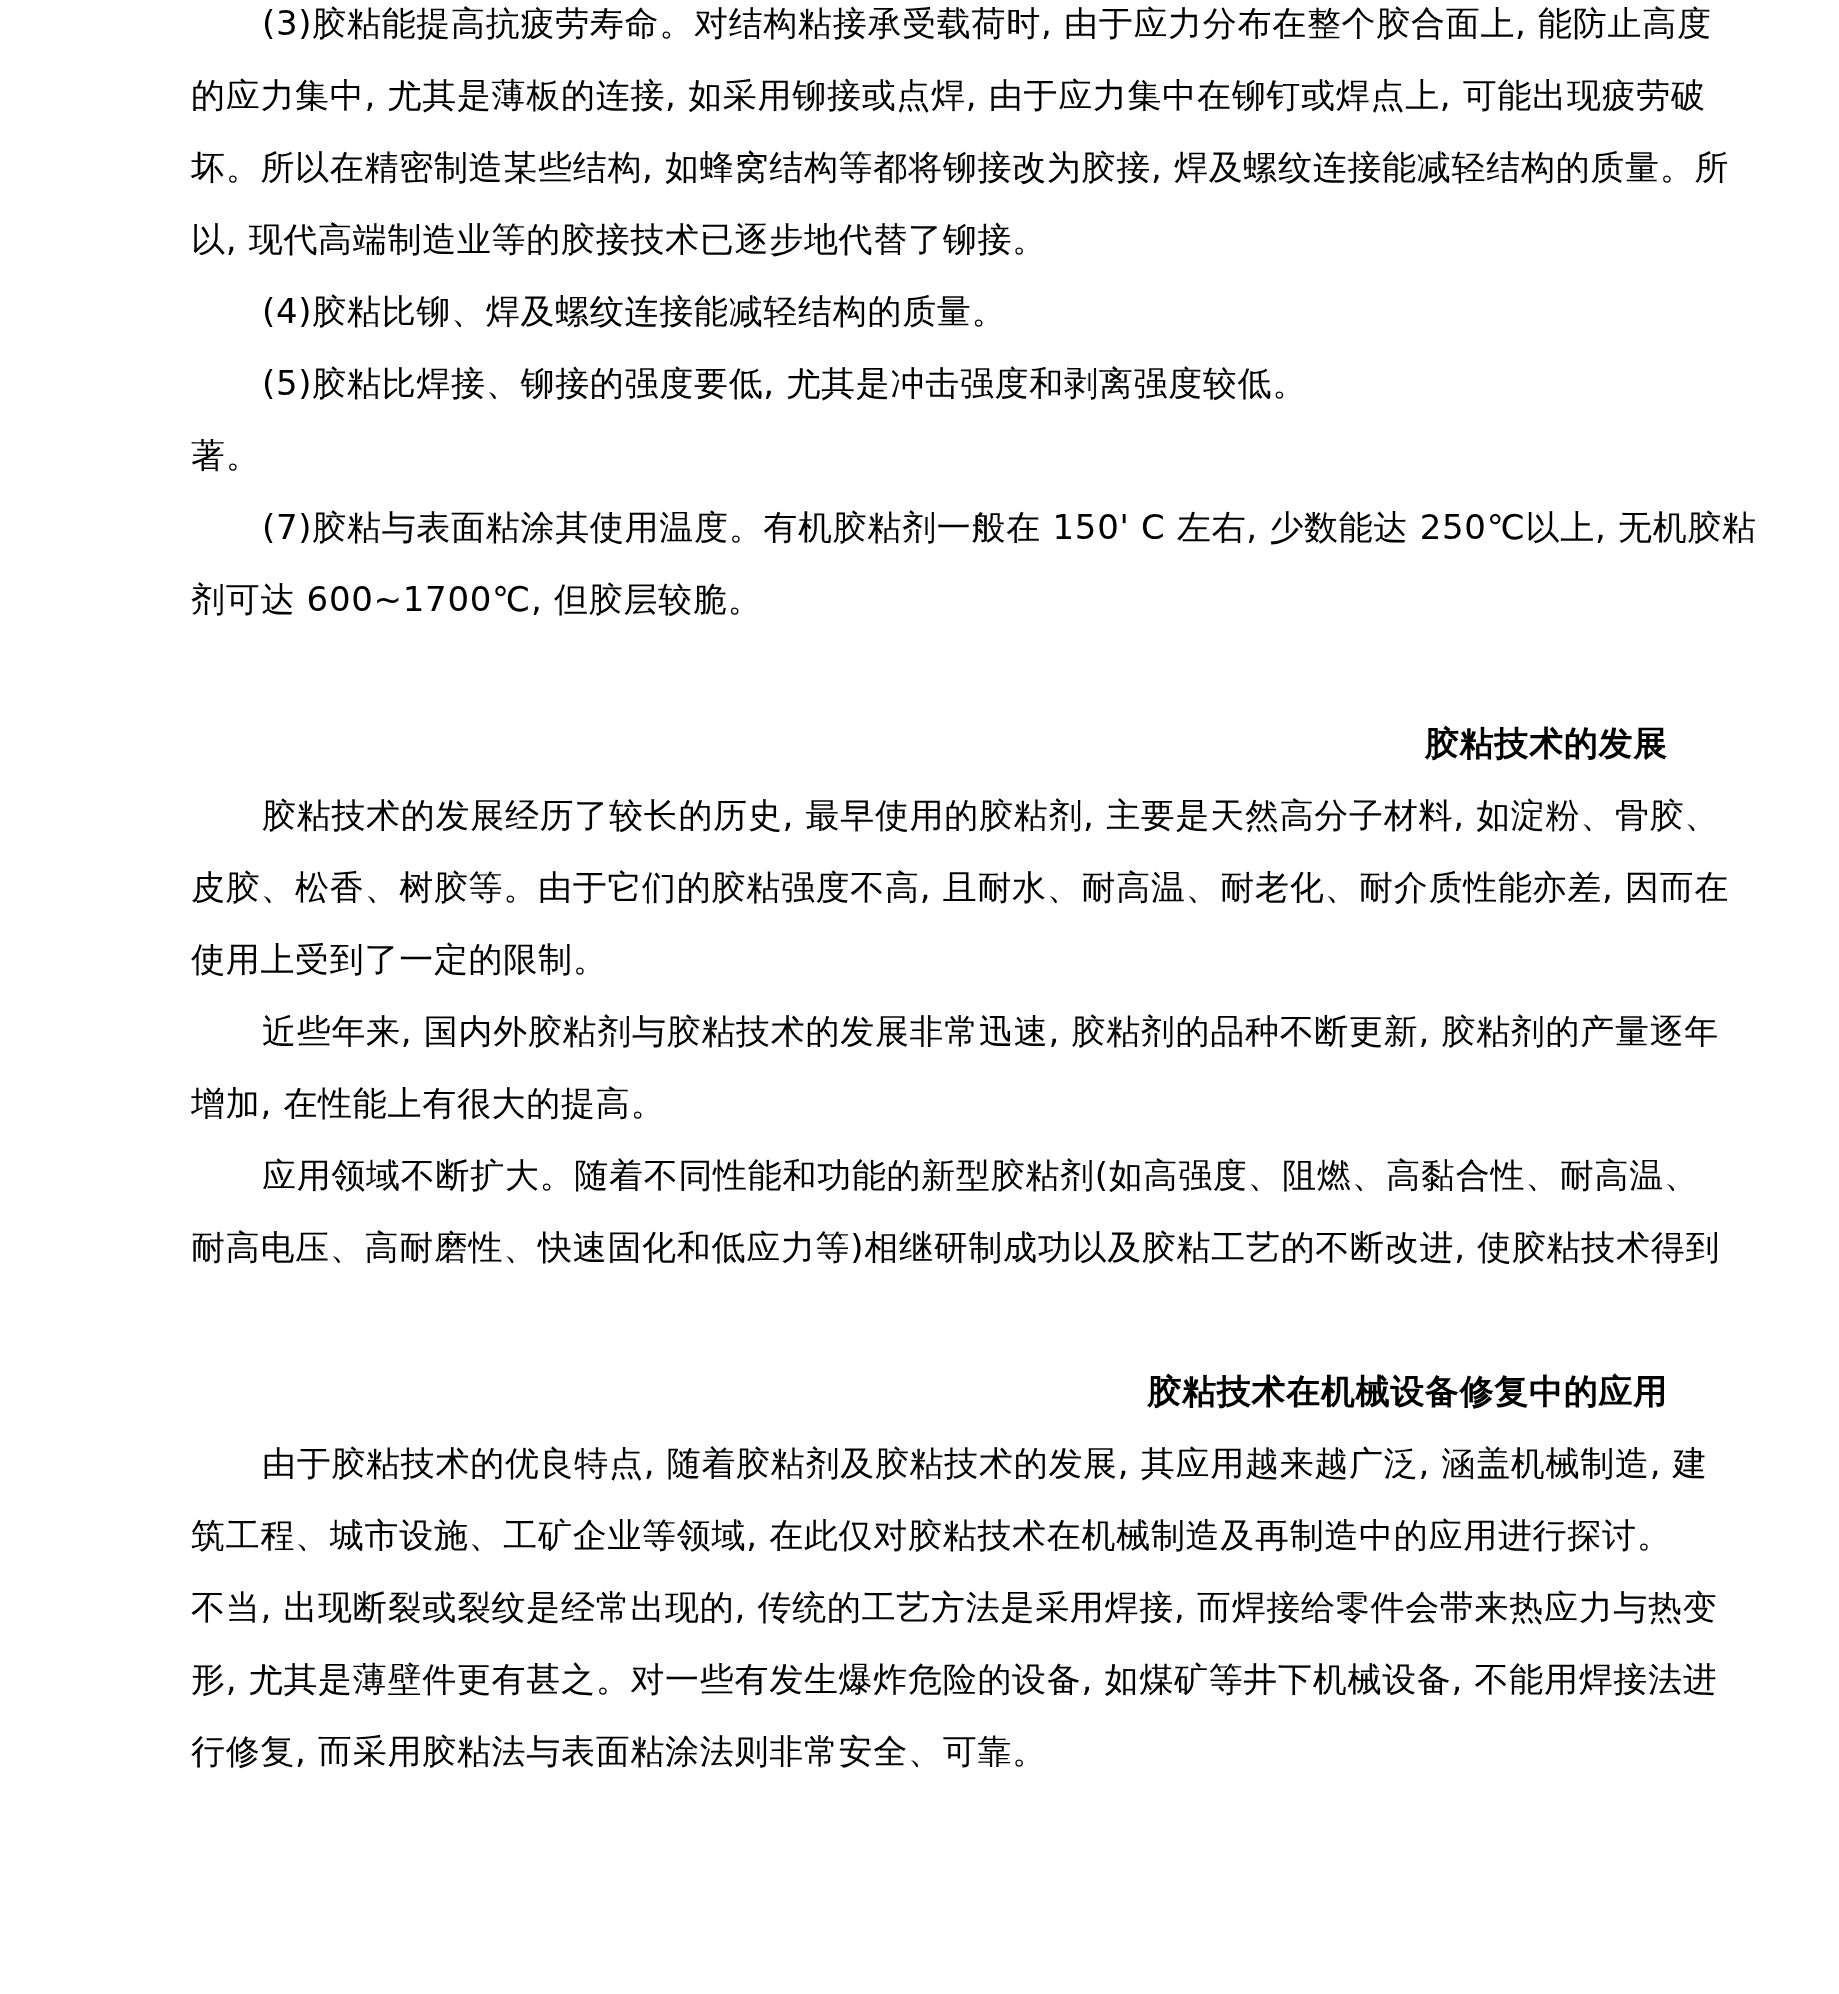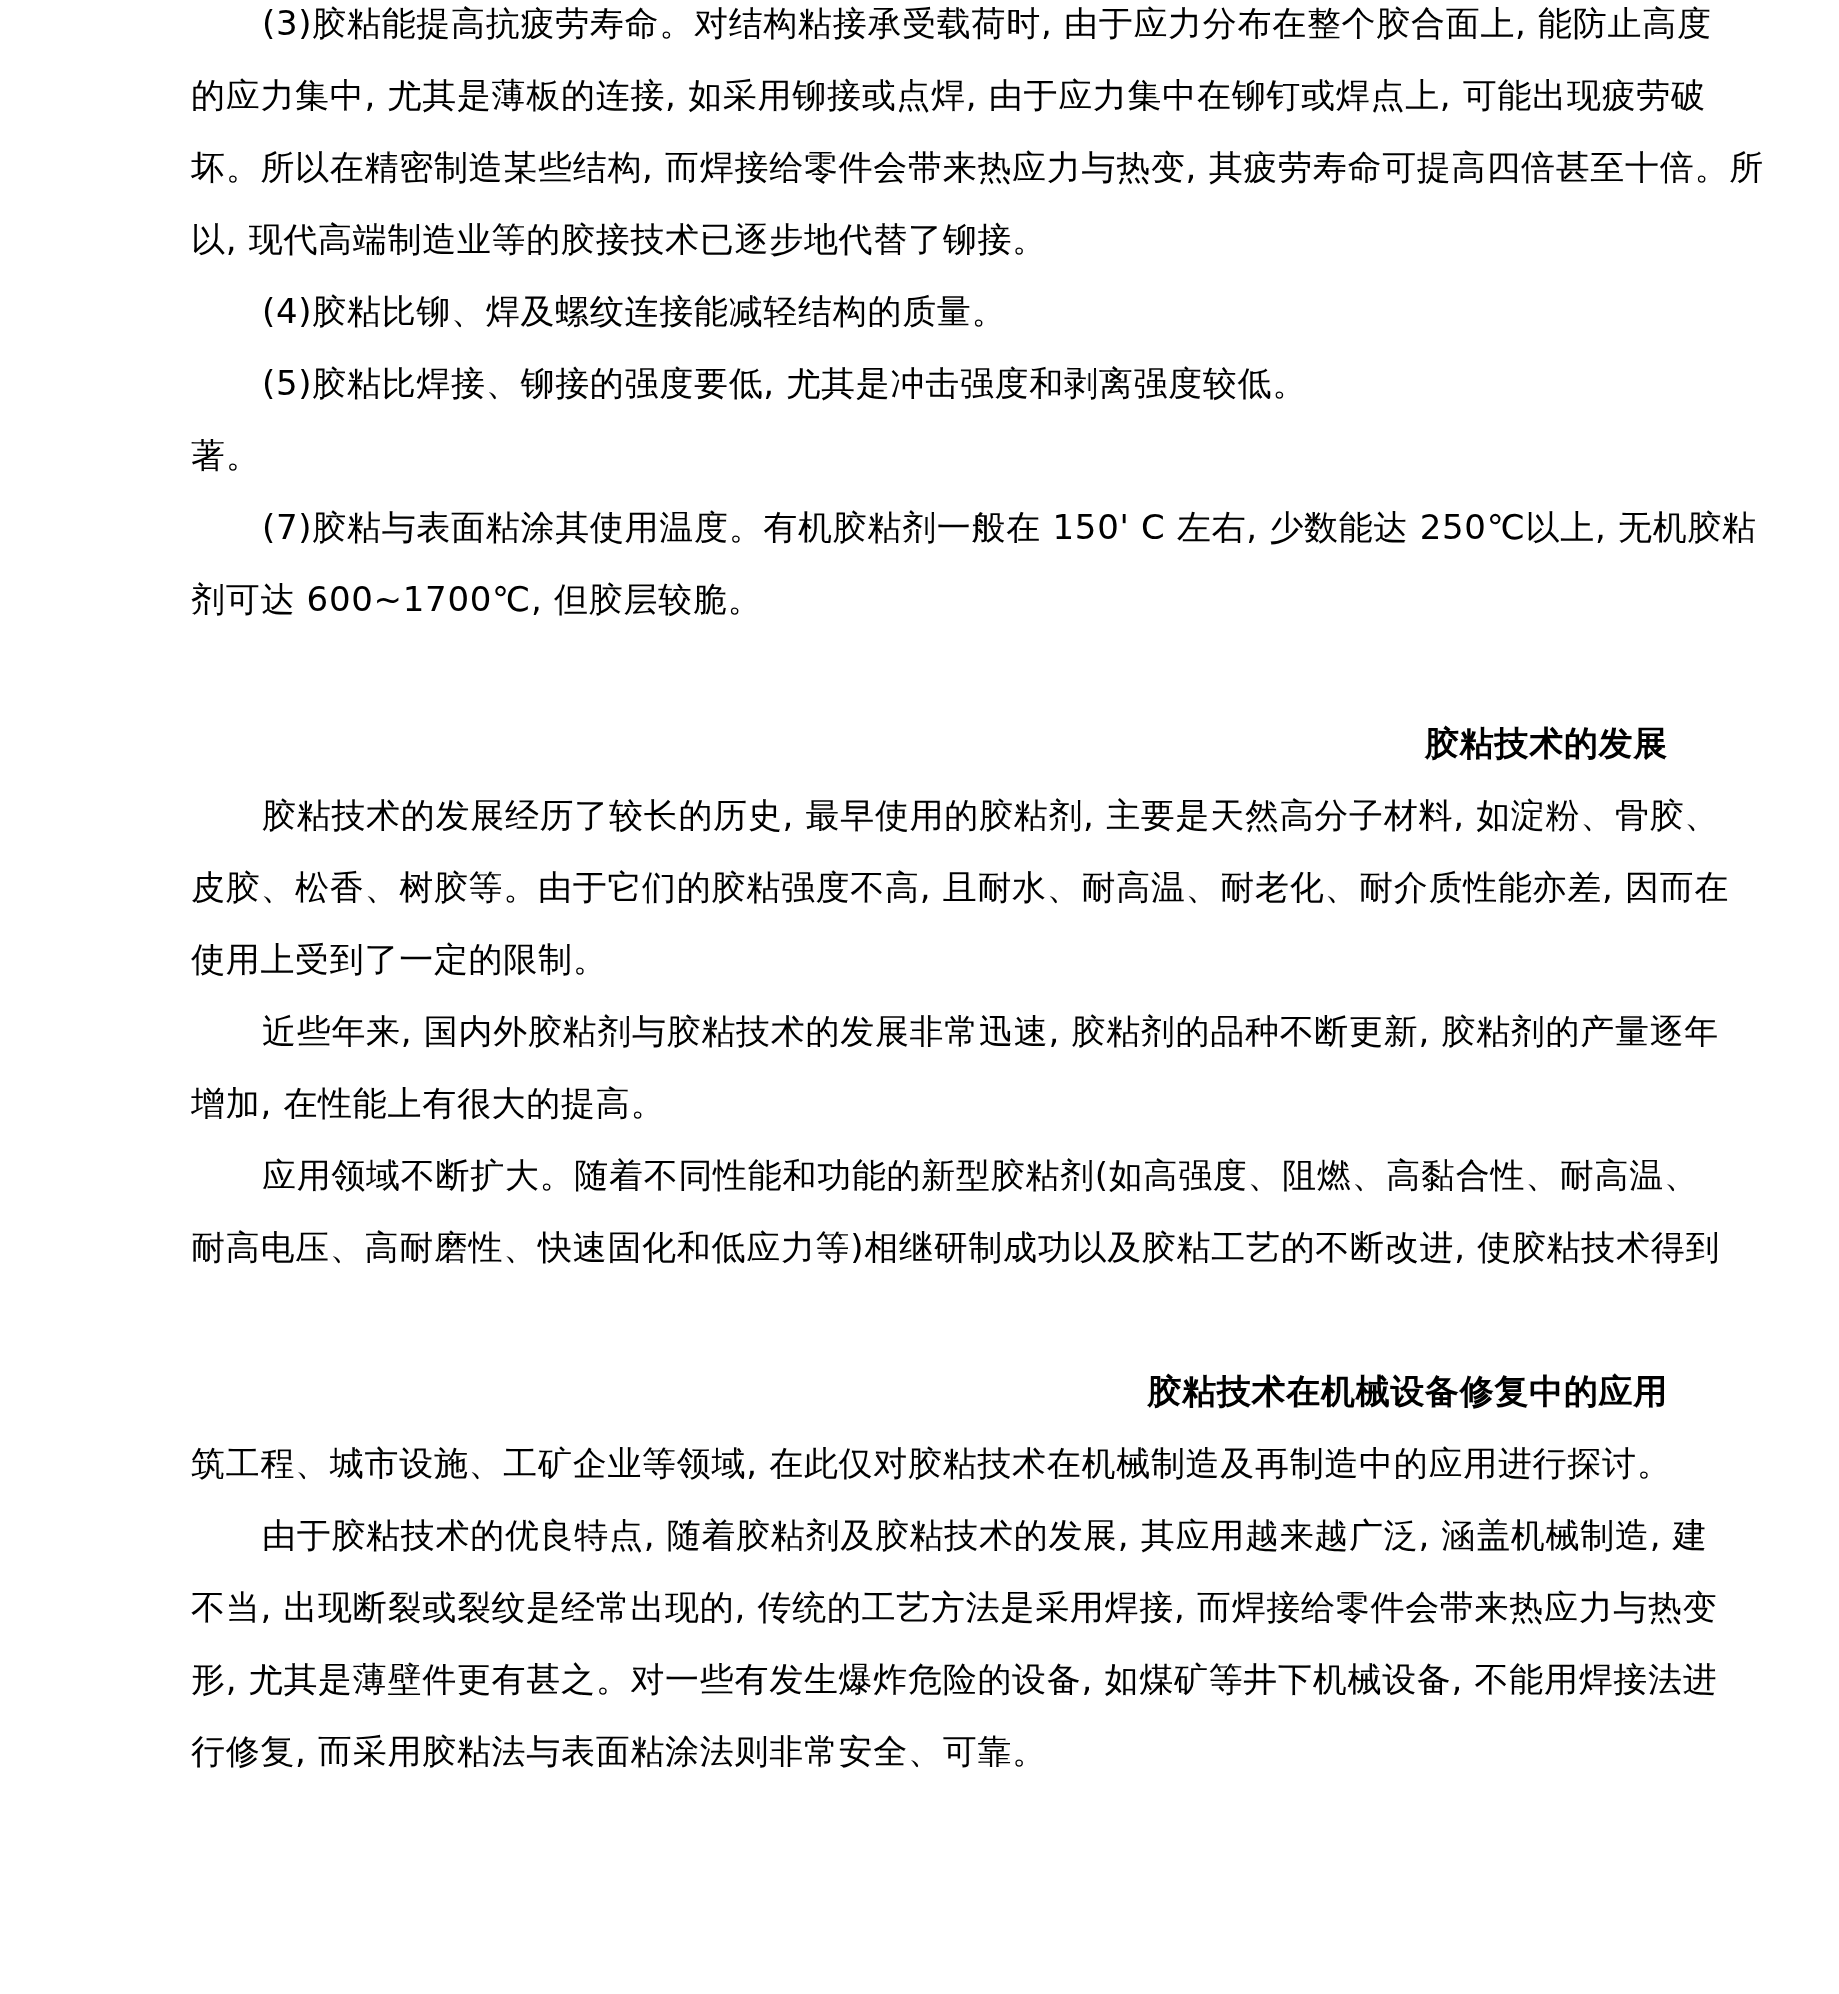--- a/index.html
+++ b/index.html
@@ -42,38 +42,38 @@
     
   }
 </style>
 </head>
 <body>
 
 <div class="page">
   <div class="doc">
     <div class="row indent">(3)胶粘能提高抗疲劳寿命。对结构粘接承受载荷时, 由于应力分布在整个胶合面上, 能防止高度</div>
     <div class="row flush">的应力集中, 尤其是薄板的连接, 如采用铆接或点焊, 由于应力集中在铆钉或焊点上, 可能出现疲劳破</div>
-    <div class="row flush">坏。所以在精密制造某些结构, 而焊接给零件会带来热应力与热变, 其疲劳寿命可提高四倍甚至十倍。所</div>
+    <div class="row flush">坏。所以在精密制造某些结构, 如蜂窝结构等都将铆接改为胶接, 焊及螺纹连接能减轻结构的质量。所</div>
     <div class="row flush">以, 现代高端制造业等的胶接技术已逐步地代替了铆接。</div>
     <div class="row indent">(4)胶粘比铆、焊及螺纹连接能减轻结构的质量。</div>
     <div class="row indent">(5)胶粘比焊接、铆接的强度要低, 尤其是冲击强度和剥离强度较低。</div>
     <div class="row flush">著。</div>
     <div class="row indent">(7)胶粘与表面粘涂其使用温度。有机胶粘剂一般在 150' C 左右, 少数能达 250℃以上, 无机胶粘</div>
     <div class="row flush">剂可达 600~1700℃, 但胶层较脆。</div>
     <div class="row blank"></div>
     <div class="row heading">胶粘技术的发展</div>
     <div class="row indent">胶粘技术的发展经历了较长的历史, 最早使用的胶粘剂, 主要是天然高分子材料, 如淀粉、骨胶、</div>
     <div class="row flush">皮胶、松香、树胶等。由于它们的胶粘强度不高, 且耐水、耐高温、耐老化、耐介质性能亦差, 因而在</div>
     <div class="row flush">使用上受到了一定的限制。</div>
     <div class="row indent">近些年来, 国内外胶粘剂与胶粘技术的发展非常迅速, 胶粘剂的品种不断更新, 胶粘剂的产量逐年</div>
     <div class="row flush">增加, 在性能上有很大的提高。</div>
     <div class="row indent">应用领域不断扩大。随着不同性能和功能的新型胶粘剂(如高强度、阻燃、高黏合性、耐高温、</div>
     <div class="row flush">耐高电压、高耐磨性、快速固化和低应力等)相继研制成功以及胶粘工艺的不断改进, 使胶粘技术得到</div>
     <div class="row blank"></div>
     <div class="row heading">胶粘技术在机械设备修复中的应用</div>
+    <div class="row indent">由于胶粘技术的优良特点, 随着胶粘剂及胶粘技术的发展, 其应用越来越广泛, 涵盖机械制造, 建</div>
     <div class="row flush">筑工程、城市设施、工矿企业等领域, 在此仅对胶粘技术在机械制造及再制造中的应用进行探讨。</div>
-    <div class="row indent">由于胶粘技术的优良特点, 随着胶粘剂及胶粘技术的发展, 其应用越来越广泛, 涵盖机械制造, 建</div>
     <div class="row flush">不当, 出现断裂或裂纹是经常出现的, 传统的工艺方法是采用焊接, 而焊接给零件会带来热应力与热变</div>
     <div class="row flush">形, 尤其是薄壁件更有甚之。对一些有发生爆炸危险的设备, 如煤矿等井下机械设备, 不能用焊接法进</div>
     <div class="row flush">行修复, 而采用胶粘法与表面粘涂法则非常安全、可靠。</div>
   </div>
 </div>
 
 
 </body></html>

